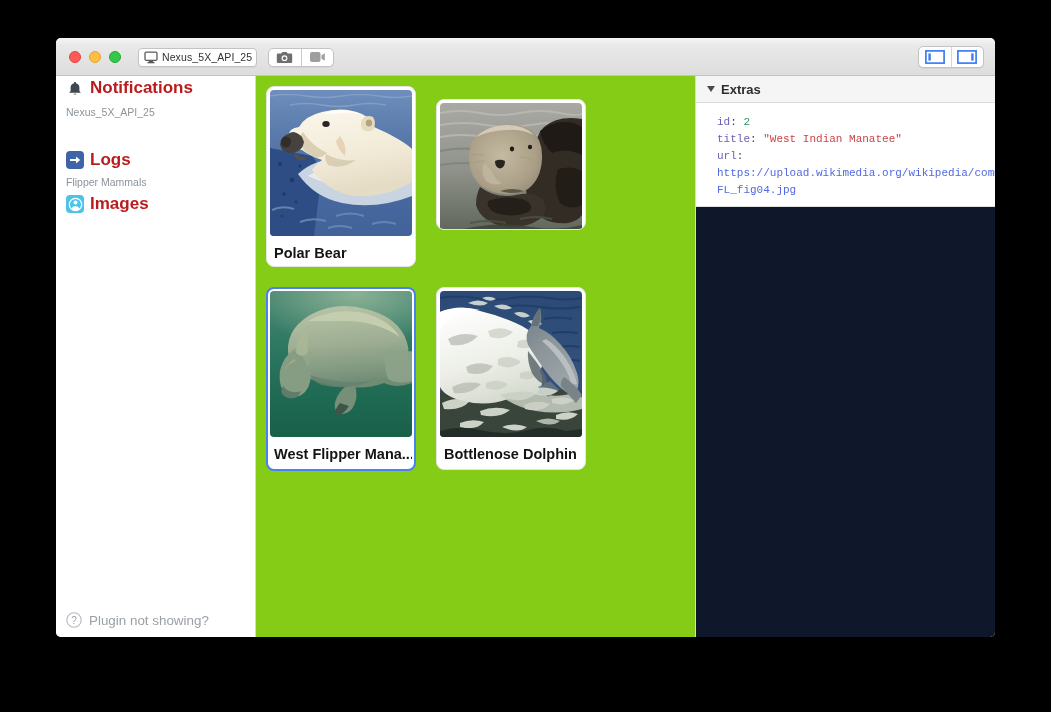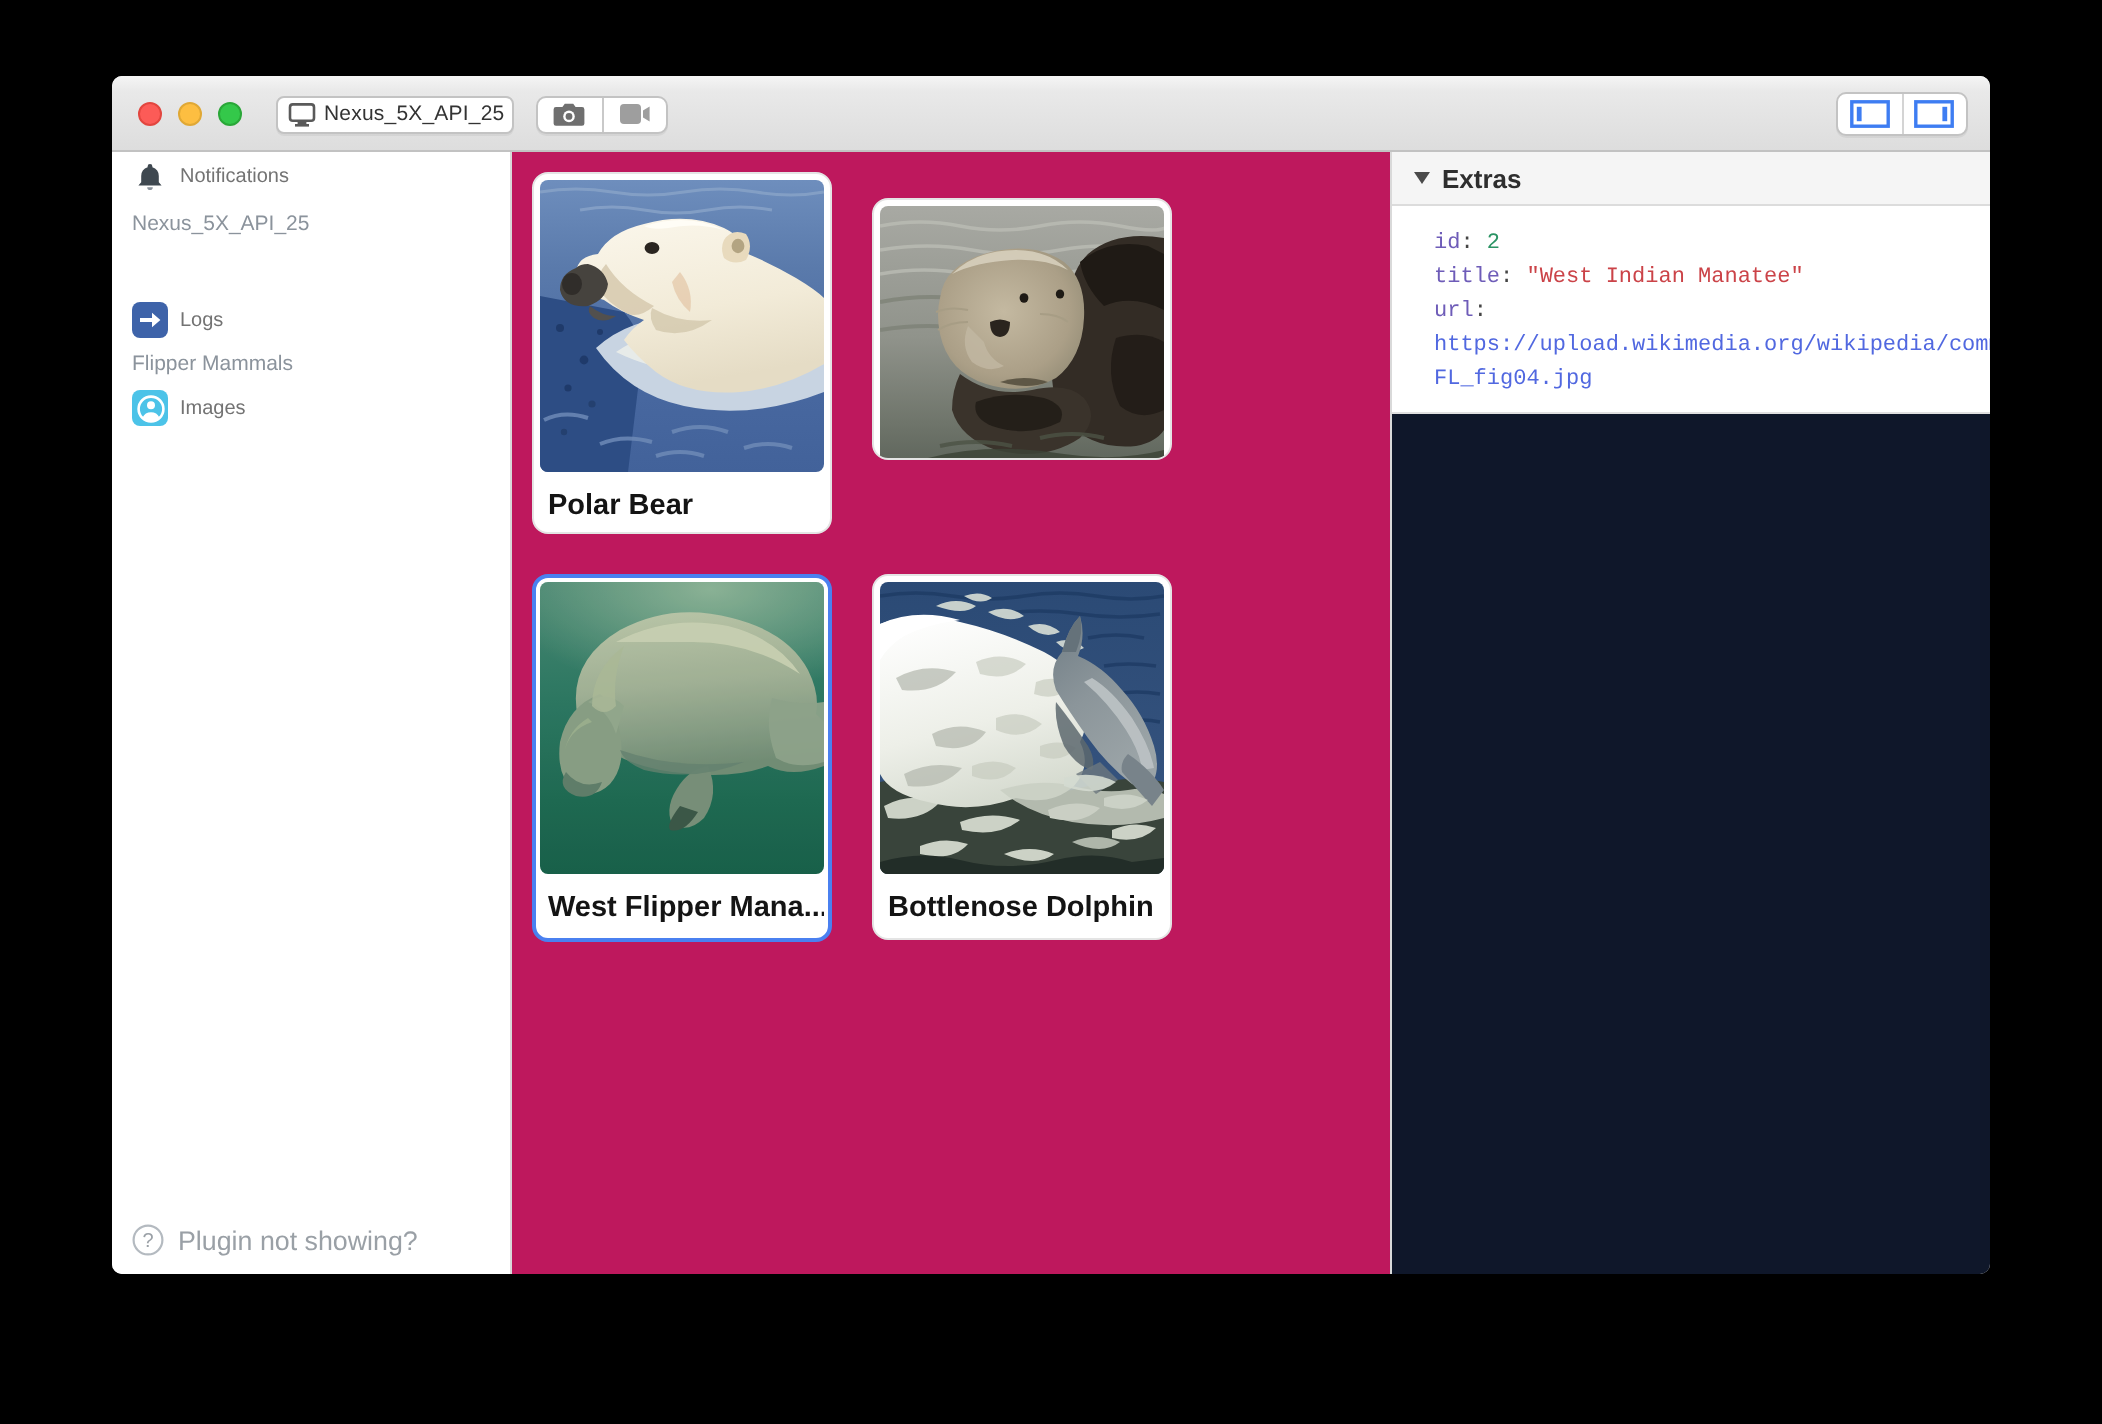--- a/index.html
+++ b/index.html
@@ -26,29 +26,29 @@
 #camgrp .seg+.seg{border-left:1px solid #c9c9c9;}
 #rgrp{position:absolute;left:862px;top:8px;width:66px;height:22px;background:#fff;
   border:1px solid #c3c3c3;border-radius:5px;box-shadow:0 1px 0 rgba(0,0,0,.05);
   display:flex;}
 #rgrp .seg{flex:1;display:flex;align-items:center;justify-content:center;}
 #rgrp .seg+.seg{border-left:1px solid #d4d4d4;}
 
 #sidebar{position:absolute;left:0;top:38px;width:200px;bottom:0;background:#fff;
   border-right:1px solid #d9d9d9;}
 .srow{position:absolute;left:0;width:200px;height:24px;display:flex;align-items:center;
-  font-size:10px;color:#737373;}
+  font-size:17px;color:#b91c1c;font-weight:bold;}
 .srow .ic{width:18px;height:18px;border-radius:4px;margin-left:10px;margin-right:6px;
   display:flex;align-items:center;justify-content:center;flex:none;}
 .slabel{position:absolute;left:10px;font-size:10.5px;color:#8b939c;}
 #row-sea{background:#4a7df0;color:#fff;font-weight:bold;font-size:12.5px;}
 #plugnot{position:absolute;left:10px;bottom:9px;display:flex;align-items:center;
   color:#9aa0a6;font-size:13.4px;}
 
-#main{position:absolute;left:200px;top:38px;width:439px;bottom:0;background:#be185d;}
+#main{position:absolute;left:200px;top:38px;width:439px;bottom:0;background:#84cc16;}
 .card{position:absolute;width:150px;background:#fff;border-radius:8px;padding:3px;
   border:1px solid #e4e4e4;overflow:hidden;}
 .card .img{width:142px;height:146px;border-radius:4px;overflow:hidden;}
 .card .img svg{display:block;}
 .card .cap{font-size:14.5px;font-weight:bold;color:#141414;padding:9px 4px 9px 4px;
   white-space:nowrap;overflow:hidden;}
 #card3{border:2px solid #4a80f0;padding:2px;}
 
 #right{position:absolute;left:639px;top:38px;width:332px;bottom:0;background:#0f172a;
   border-left:1px solid #d9d9d9;}

